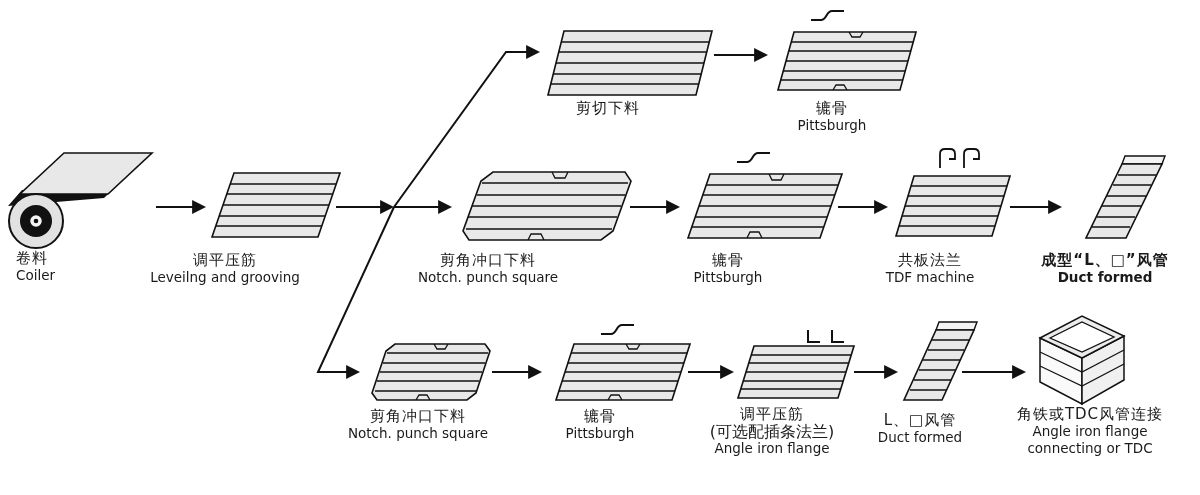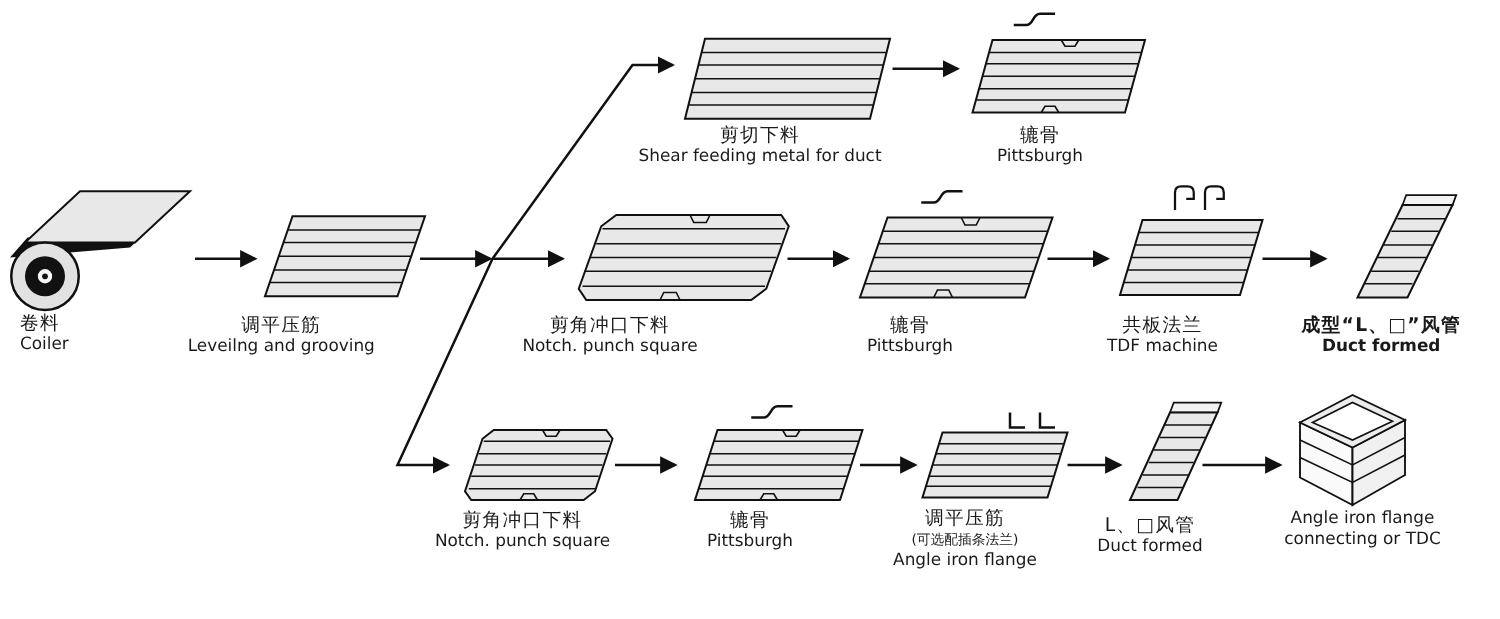--- a/index.html
+++ b/index.html
@@ -6,21 +6,21 @@
   #stage {
     position:relative; width:1200px; height:495px; background:#ffffff;
     font-family:"DejaVu Sans","Liberation Sans",sans-serif; color:#1a1a1a;
     overflow:hidden;
   }
   #diagram-svg { position:absolute; left:0; top:0; }
   .label { position:absolute; transform:translateX(-50%); text-align:center; white-space:nowrap; line-height:17px; }
   .label.left-align { transform:none; text-align:left; }
   .zh { font-size:15px; letter-spacing:1px; }
   .en { font-size:13.5px; }
-  .note { font-size:11px; }
+  .note { font-size:16px; }
   .lbl-line { display:block; }
 </style>
 </head>
 <body>
 
 <div id="stage">
 
   <svg id="diagram-svg" width="1200" height="495" viewBox="0 0 1200 495">
     <defs>
       <marker id="arrow" viewBox="0 0 10 10" refX="8.5" refY="5" markerWidth="7" markerHeight="7" orient="auto">
@@ -144,21 +144,20 @@
     <span class="lbl-line en">Coiler</span>
   </div>
 
   <div class="label" style="left:225px; top:252px;">
     <span class="lbl-line zh">调平压筋</span>
     <span class="lbl-line en">Leveilng and grooving</span>
   </div>
 
   <div class="label" style="left:608px; top:100px;">
     <span class="lbl-line zh">剪切下料</span>
-    <span class="lbl-line en">Shear feeding metal for duct</span>
   </div>
 
   <div class="label" style="left:832px; top:100px;">
     <span class="lbl-line zh">辘骨</span>
     <span class="lbl-line en">Pittsburgh</span>
   </div>
 
   <div class="label" style="left:488px; top:252px;">
     <span class="lbl-line zh">剪角冲口下料</span>
     <span class="lbl-line en">Notch. punch square</span>
@@ -194,17 +193,18 @@
     <span class="lbl-line note">(可选配插条法兰)</span>
     <span class="lbl-line en">Angle iron flange</span>
   </div>
 
   <div class="label" style="left:920px; top:412px;">
     <span class="lbl-line zh">L、□风管</span>
     <span class="lbl-line en">Duct formed</span>
   </div>
 
   <div class="label" style="left:1090px; top:406px;">
+    <span class="lbl-line zh">角铁或TDC风管连接</span>
     <span class="lbl-line en">Angle iron flange</span>
     <span class="lbl-line en">connecting or TDC</span>
   </div>
 
 </div>
 
 </body></html>

